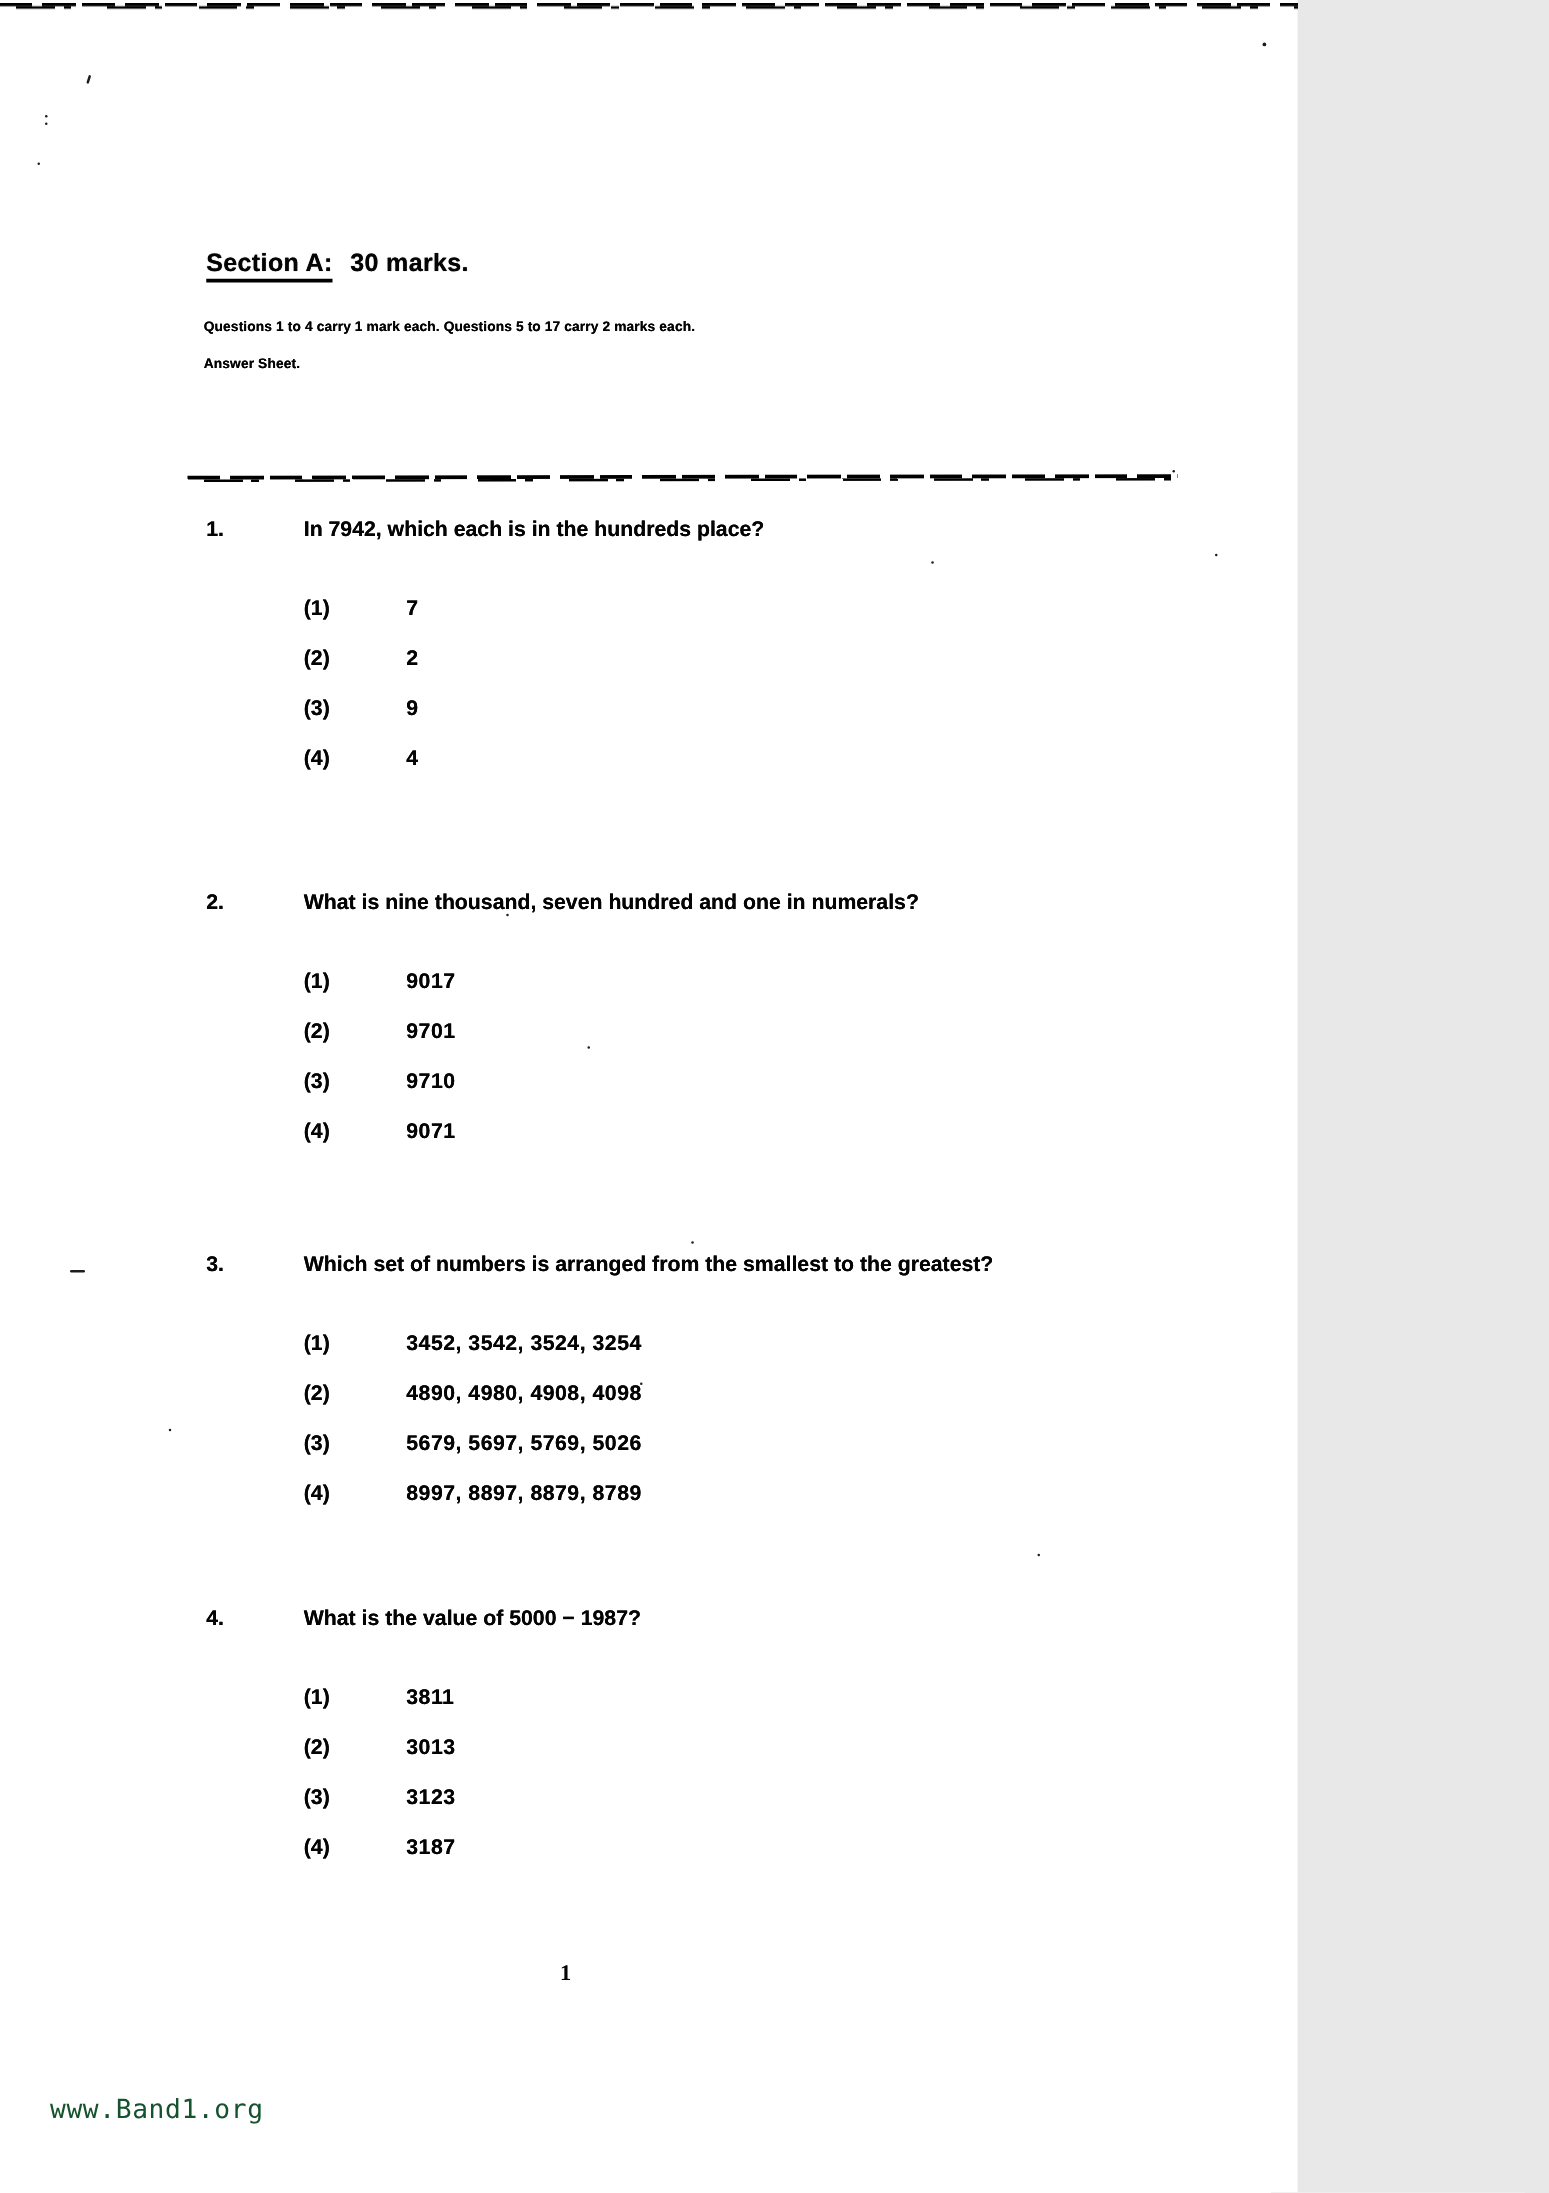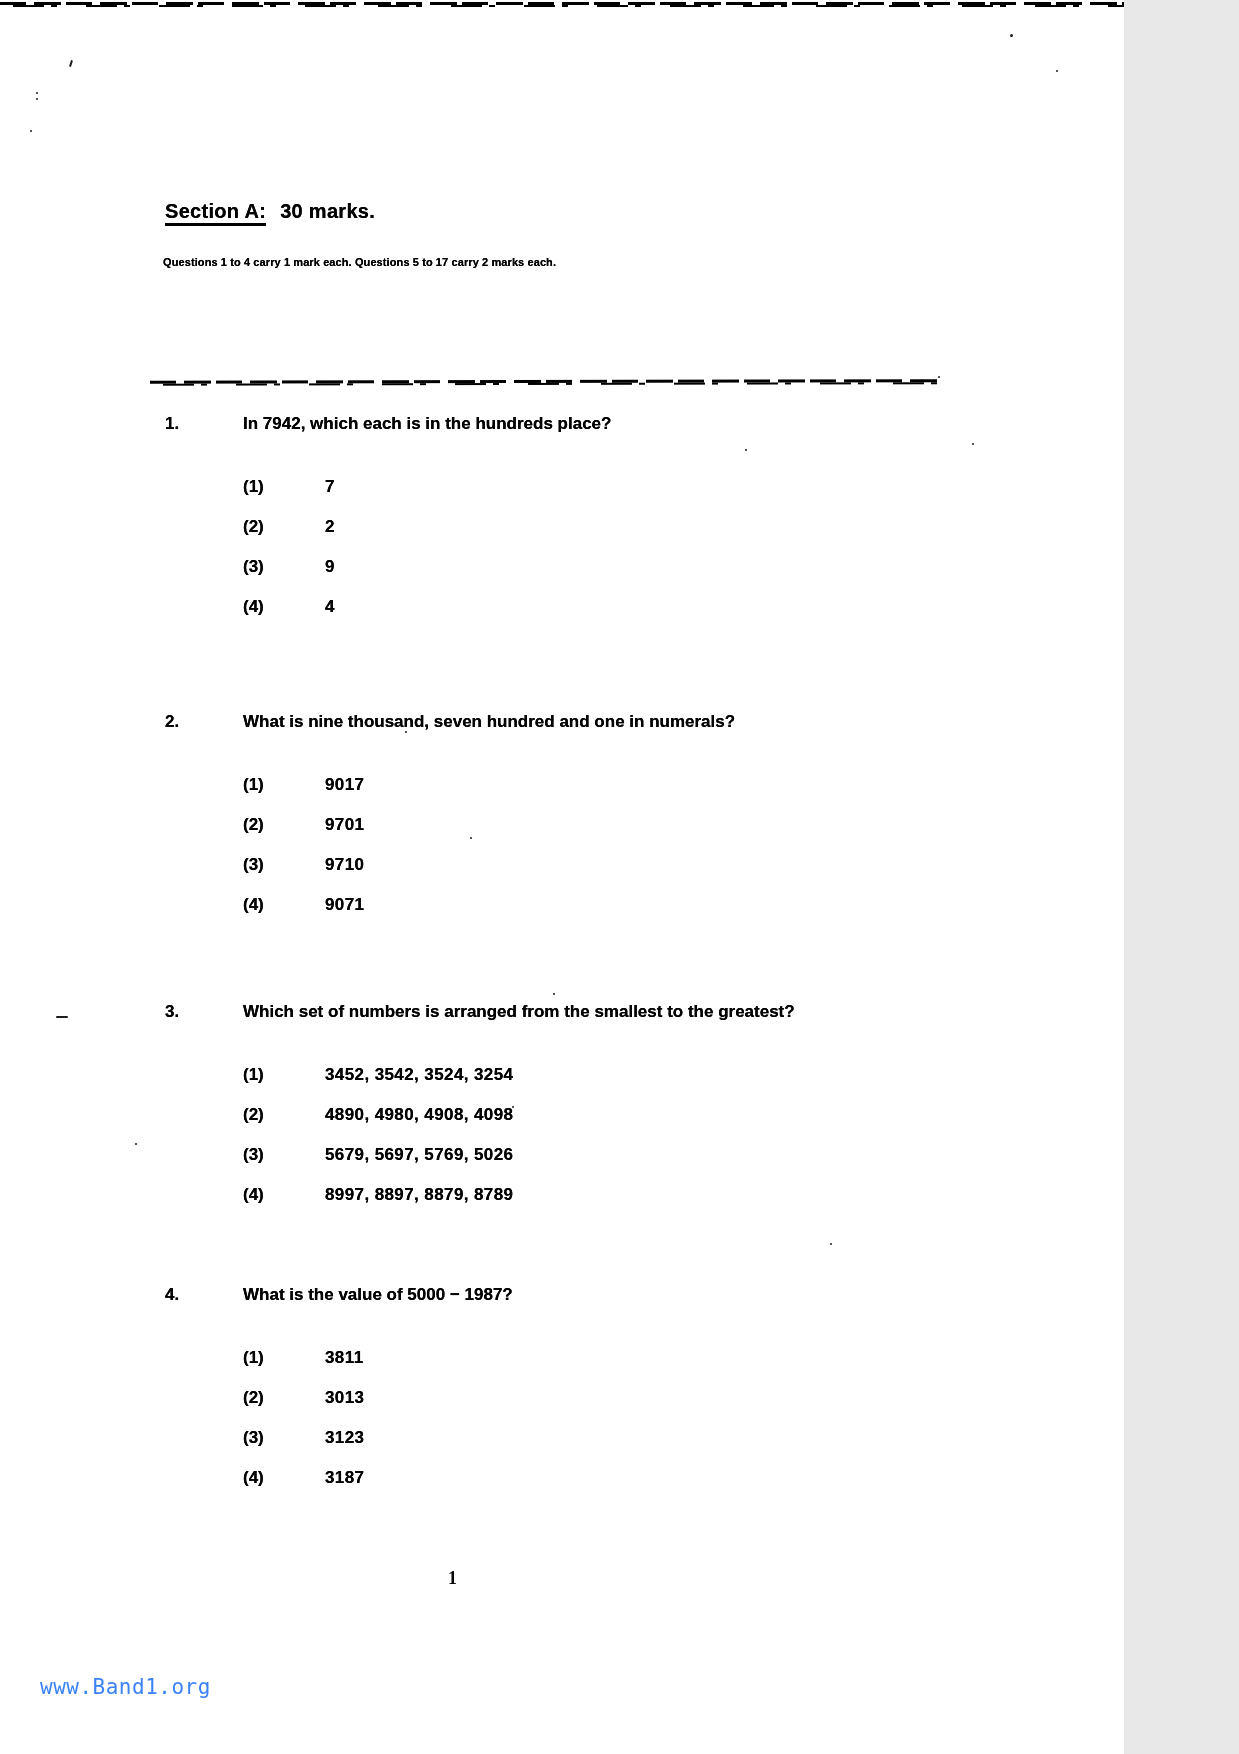--- a/index.html
+++ b/index.html
@@ -1,18 +1,18 @@
 <!DOCTYPE html>
 <html><head>
 <meta charset="utf-8">
 <style>
   html,body{margin:0;padding:0;background:#e8e8e8;}
   .page{
     position:relative;
-    width:1124px;height:1754px;
+    width:1038px;height:1754px;
     background:#ffffff;
     overflow:hidden;
     font-family:"Liberation Sans", sans-serif;
     color:#141414;
   }
   .scan-layer{
     position:absolute;inset:0;
     filter:blur(0.35px) contrast(1.15);
   }
   
@@ -56,21 +56,21 @@
   .opt-label{width:82px;flex:0 0 82px;}
   .opt-value{flex:1;letter-spacing:0.4px;}
   
   .page-number{
     position:absolute;left:448px;top:1568px;
     font-size:18px;font-weight:700;font-family:"Liberation Serif",serif;
   }
   .watermark{
     position:absolute;left:40px;top:1675px;
     font-family:"DejaVu Sans Mono",monospace;
-    font-size:21px;color:#3b82f6;letter-spacing:0.5px;
+    font-size:21px;color:#14532d;letter-spacing:0.5px;
   }
   
   .speck{position:absolute;background:#2a2a2a;border-radius:50%;}
   .speck.s2{width:2px;height:2px;}
   .speck.s3{width:3px;height:3px;}
   .speck.tick{width:2px;height:7px;border-radius:1px;transform:rotate(18deg);}
   .speck.dash{width:12px;height:2px;border-radius:1px;}
   .speck.colon{width:2px;height:2px;box-shadow:0 6px 0 #2a2a2a;border-radius:50%;}
 </style>
 </head>
@@ -80,20 +80,21 @@
   <div class="scan-layer">
 
     <div class="broken-line topline"></div>
 
     <div class="title">
       <span class="underlined">Section A:</span><span class="marks">30 marks.</span>
     </div>
 
     <div class="instructions">
       <div>Questions 1 to 4 carry 1 mark each. Questions 5 to 17 carry 2 marks each.</div>
+      <div>Answer Sheet.</div>
     </div>
 
     <div class="broken-line divider"></div>
 
     <div class="question" style="top:412px;">
       <div class="q-head">
         <span class="q-num">1.</span>
         <span class="q-text">In 7942, which each is in the hundreds place?</span>
       </div>
       <div class="q-options">

